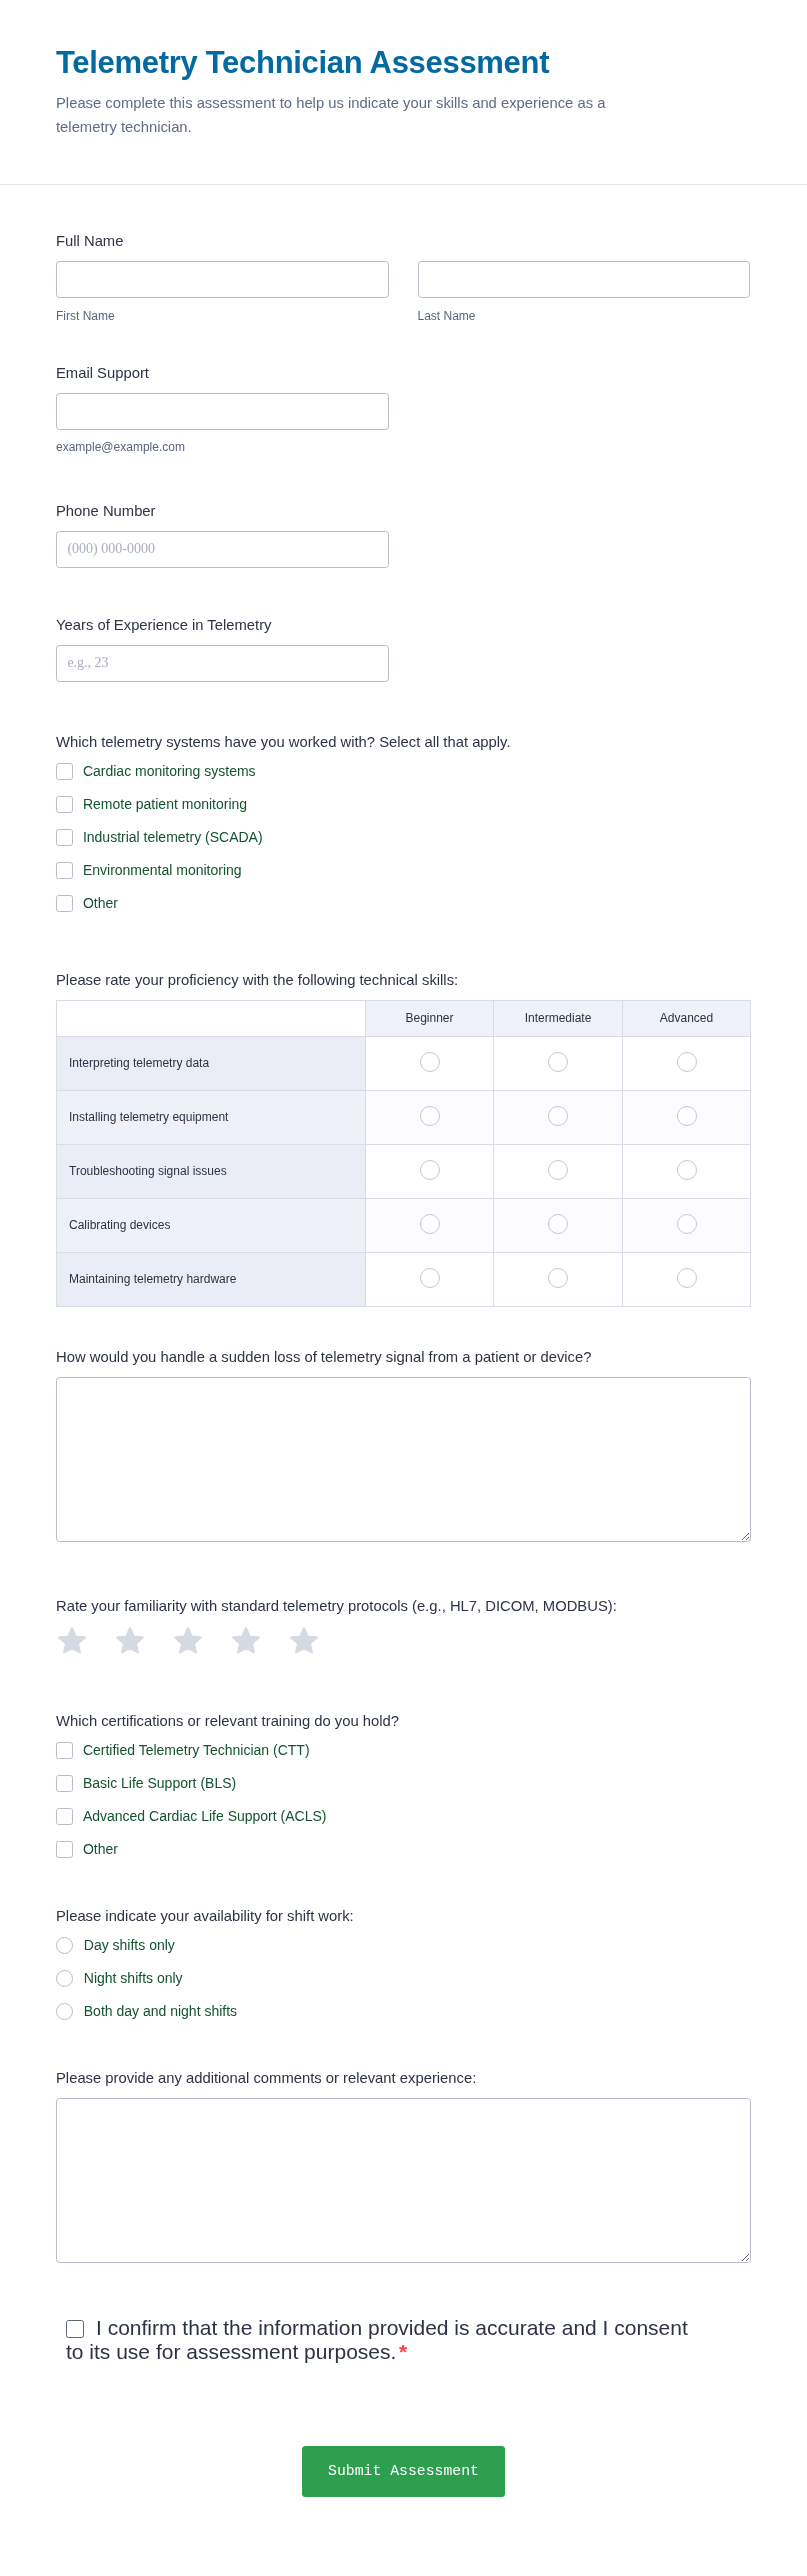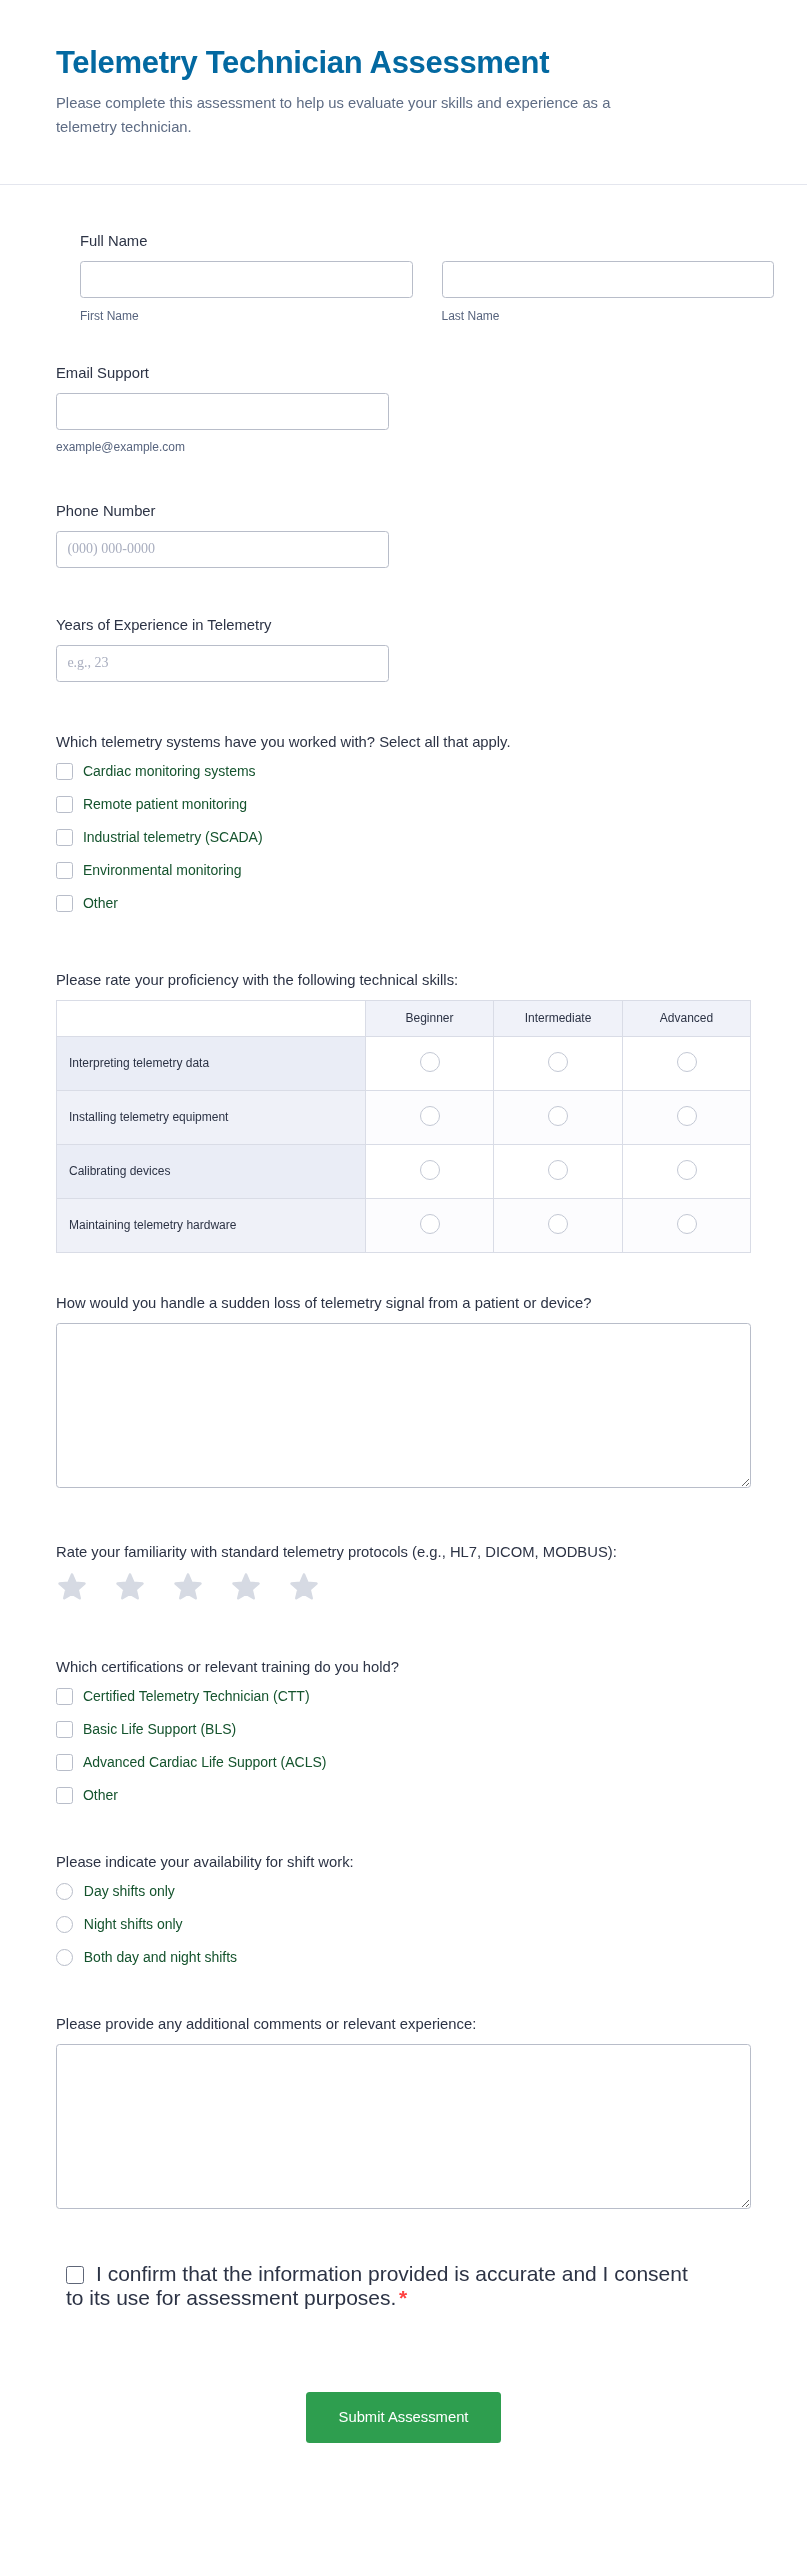--- a/index.html
+++ b/index.html
@@ -8,21 +8,21 @@
   .page { width:807px; height:2576px; background:#fff; overflow:hidden; }
 
   .form-header { padding:45px 56px 0 56px; }
   .page-title { font-size:31px; font-weight:700; color:#0369a1; letter-spacing:-0.3px; }
   .subtitle { margin-top:11.3px; font-size:14.8px; line-height:23.4px; color:#5e6c84; max-width:608px; }
 
   .divider { border:none; border-top:0.9px solid #e4e6ee; margin-top:45px; }
 
   .form-body { padding:0 56px; }
   .question { margin-top:42px; }
-  .q-fullname { margin-top:48px;margin-left:24px; }
+  .q-fullname { margin-top:48px; }
   .q-email { margin-top:42px; }
   .q-phone { margin-top:49px; }
   .q-experience { margin-top:49px; }
   .q-systems { margin-top:52px; }
   .q-matrix { margin-top:59px; }
   .q-signal { margin-top:42px; }
   .q-rating { margin-top:56px; }
   .q-certs { margin-top:57px; }
   .q-availability { margin-top:49px; }
   .q-comments { margin-top:49px; }
@@ -68,32 +68,32 @@
   .star { width:32px; height:30px; cursor:pointer; }
   .star svg { display:block; width:32px; height:30px; fill:#d6dae3; stroke:#d6dae3; stroke-width:2; stroke-linejoin:round; }
 
   .consent-text { font-size:21px; line-height:24px; color:#2c3345; max-width:642px;margin-left:10px; }
   .consent-box { display:inline-block; width:18px; height:18px; border:1.7px solid #5e6678; border-radius:2.6px; margin-right:12px; vertical-align:-3.5px; background:#fff; cursor:pointer; }
   .req-star { color:var(--required-red, #ff4141); margin-left:2.6px; font-weight:700; }
 
   .submit-row { margin-top:82px; text-align:center; }
   .submit-btn {
     background:var(--submit-green, #2e9e4f); color:#fff; border:none; border-radius:3.5px;
-    font-size:14.8px; font-weight:500; font-family:Liberation Sans, sans-serif; height:51px; min-width:195px;
+    font-size:14.8px; font-weight:500; font-family:Liberation Mono, monospace; height:51px; min-width:195px;
     padding:0 26px; cursor:pointer;
   }
 </style>
 </head>
 <body>
 
 <div class="page">
 
   <header class="form-header">
     <h1 class="page-title">Telemetry Technician Assessment</h1>
-    <p class="subtitle">Please complete this assessment to help us evaluate your skills and experience as a telemetry technician.</p>
+    <p class="subtitle">Please complete this assessment to help us indicate your skills and experience as a telemetry technician.</p>
   </header>
 
   <hr class="divider">
 
   <main class="form-body">
 
     <section class="question q-fullname">
       <div class="q-label">Full Name</div>
       <div class="name-row">
         <div class="name-col">
@@ -173,20 +173,26 @@
             <td class="cell"><span class="matrix-radio"></span></td>
             <td class="cell"><span class="matrix-radio"></span></td>
           </tr>
           <tr>
             <th class="row-label">Installing telemetry equipment</th>
             <td class="cell"><span class="matrix-radio"></span></td>
             <td class="cell"><span class="matrix-radio"></span></td>
             <td class="cell"><span class="matrix-radio"></span></td>
           </tr>
           <tr>
+            <th class="row-label">Troubleshooting signal issues</th>
+            <td class="cell"><span class="matrix-radio"></span></td>
+            <td class="cell"><span class="matrix-radio"></span></td>
+            <td class="cell"><span class="matrix-radio"></span></td>
+          </tr>
+          <tr>
             <th class="row-label">Calibrating devices</th>
             <td class="cell"><span class="matrix-radio"></span></td>
             <td class="cell"><span class="matrix-radio"></span></td>
             <td class="cell"><span class="matrix-radio"></span></td>
           </tr>
           <tr>
             <th class="row-label">Maintaining telemetry hardware</th>
             <td class="cell"><span class="matrix-radio"></span></td>
             <td class="cell"><span class="matrix-radio"></span></td>
             <td class="cell"><span class="matrix-radio"></span></td>

